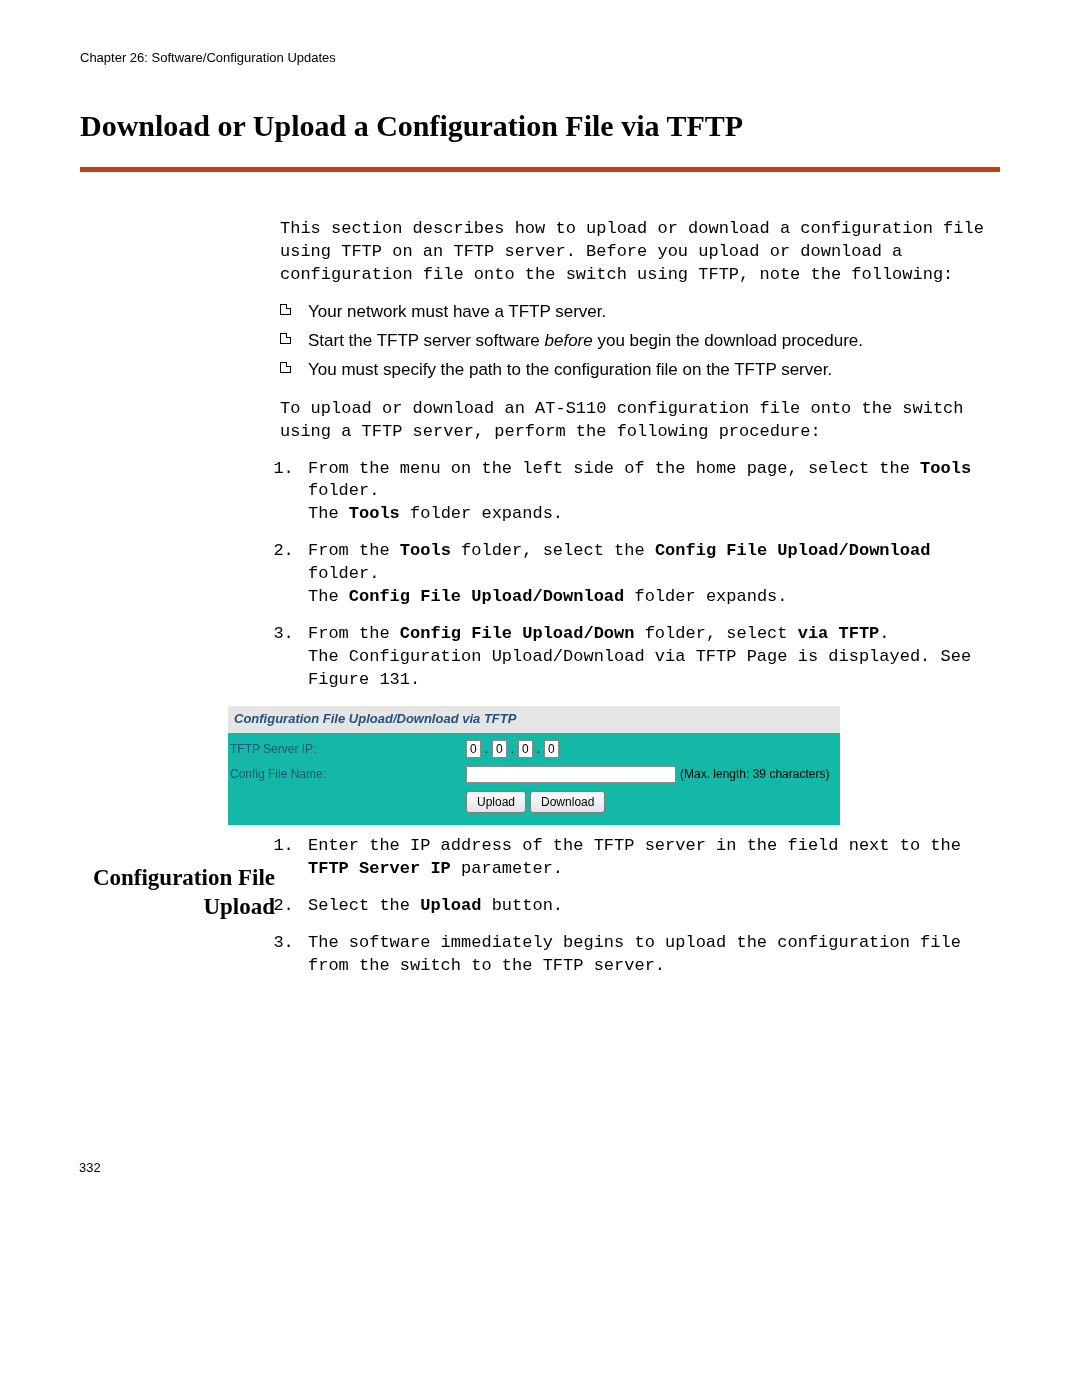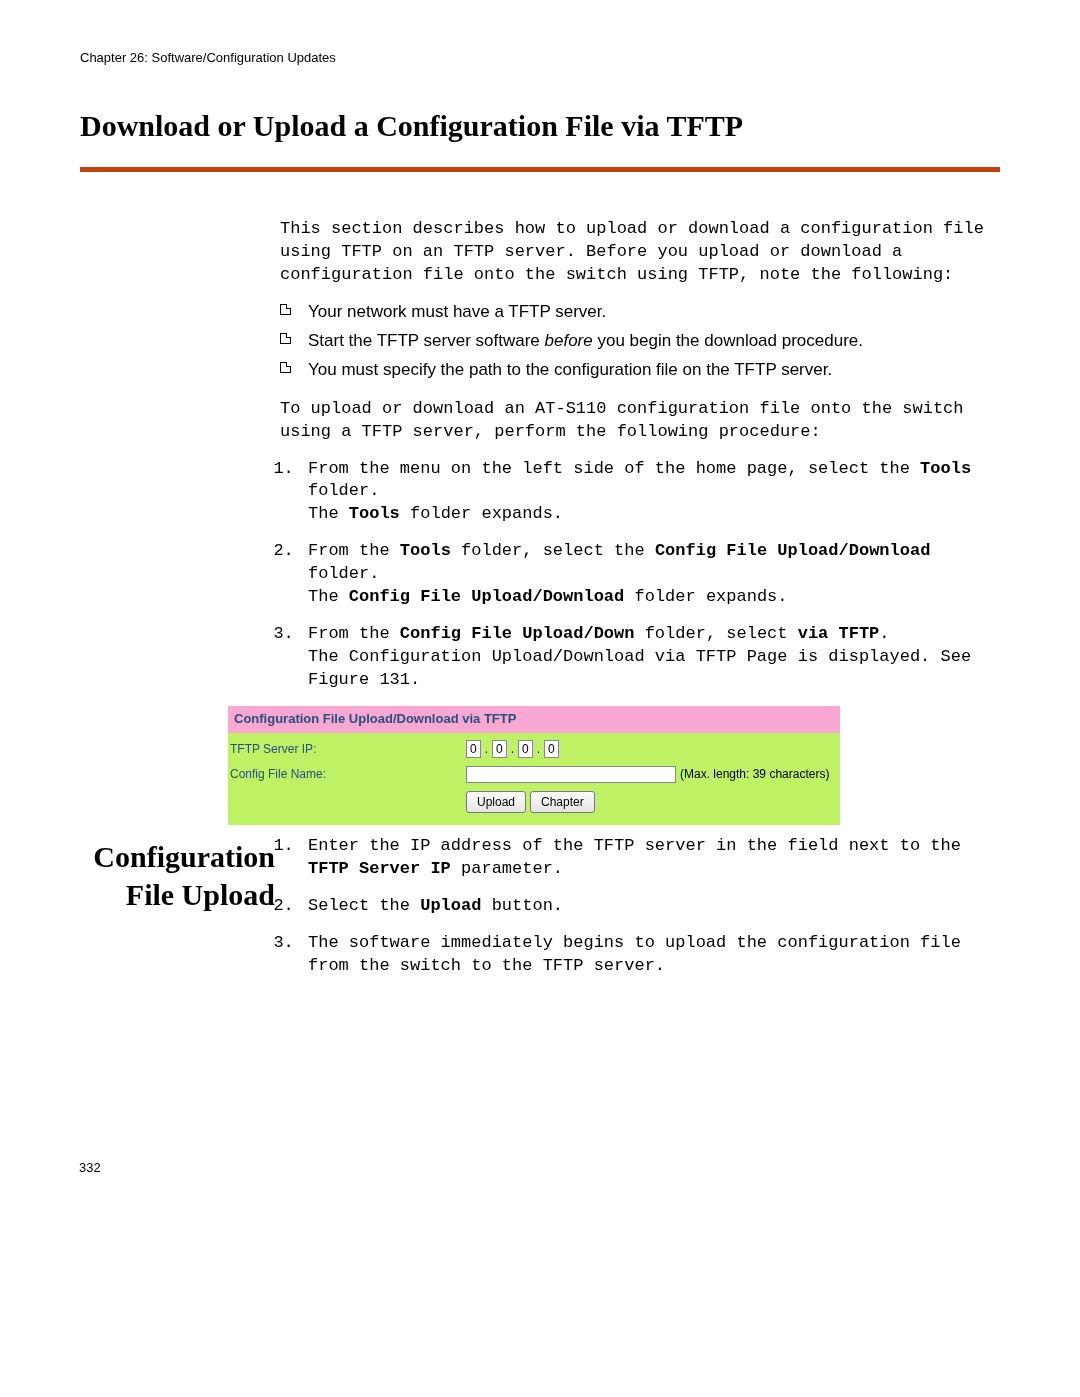--- a/index.html
+++ b/index.html
@@ -72,28 +72,29 @@
   em.it { font-style: italic; }
   b { font-weight: bold; }
 
   
   .figure {
     margin: 10px 0 10px -52px;
     width: 612px;
     font-family: Arial, sans-serif;
   }
   .fig-header {
-    background: #f9a8d4;
+    background: #e5e5e5;
     color: #25517c;
     font-weight: bold;
+    font-style: italic;
     font-size: 13px;
     padding: 4px 6px 6px 6px;
   }
   .fig-body {
-    background: #bef264;
+    background: #14b8a6;
     padding: 8px 2px 4px 2px;
     font-size: 12px;
     color: #25517c;
   }
   .fig-row {
     display: flex;
     align-items: center;
     margin-bottom: 8px;
   }
   .fig-label {
@@ -129,22 +130,23 @@
     margin: 18px 0 28px 0;
   }
 
   .sideheading {
     position:absolute;
     left: 80px;
     width: 195px;
     text-align:right;
     font-family: "Times New Roman", Times, serif;
     font-weight:bold;
-    font-size:30px;
+    font-size:23px;
     line-height:1.25;
+    margin-top:26px;
   }
   .page-number {
     position:absolute;
     left:79px;
     bottom:222px;
     font-size:13px;
   }
 </style>
 </head>
 <body>
@@ -200,21 +202,21 @@
             <span class="ip-box">0</span><span class="dot">.</span><span class="ip-box">0</span><span class="dot">.</span><span class="ip-box">0</span><span class="dot">.</span><span class="ip-box">0</span>
           </div>
         </div>
         <div class="fig-row">
           <div class="fig-label">Config File Name:</div>
           <span class="txt-box"></span>
           <span class="hint">(Max. length: 39 characters)</span>
         </div>
         <div class="fig-row" style="margin-left:236px;">
           <span class="btn">Upload</span>
-          <span class="btn">Chapter</span>
+          <span class="btn">Download</span>
         </div>
       </div>
     </div>
 
 
 
     <ol class="steps">
       <li>
         <span>Enter the IP address of the TFTP server in the field next to the </span><b>TFTP Server IP</b><span> parameter.</span>
       </li>

